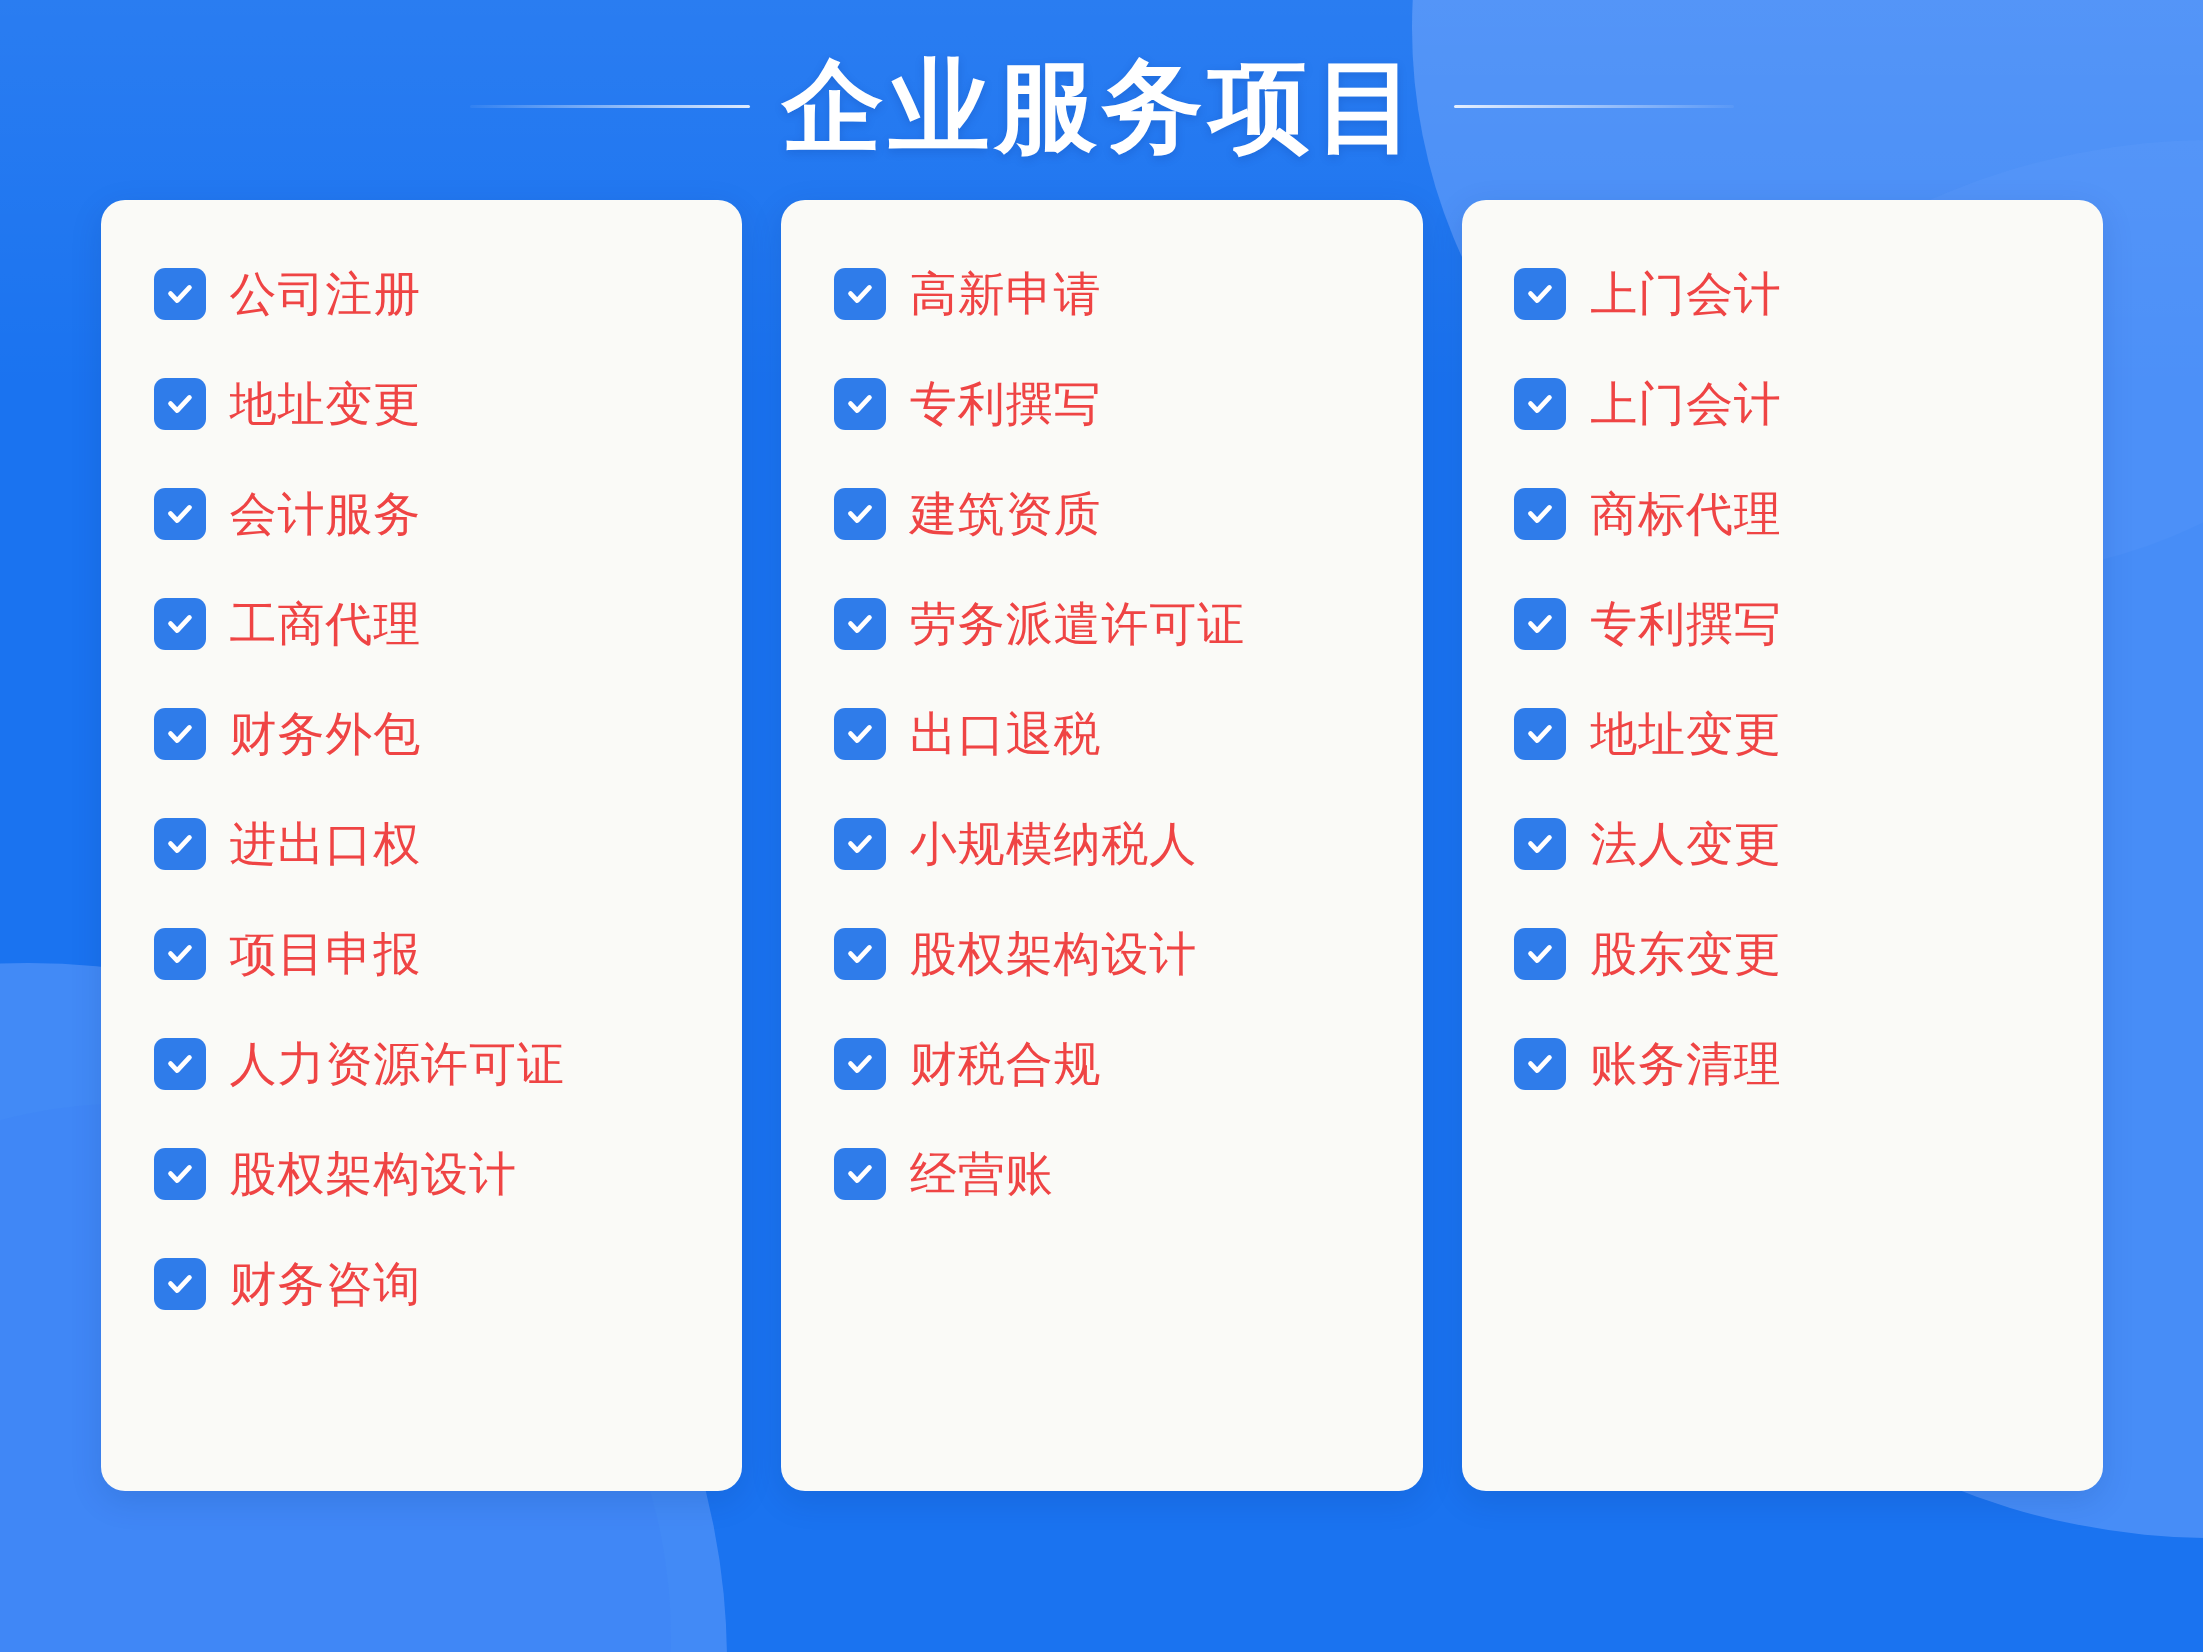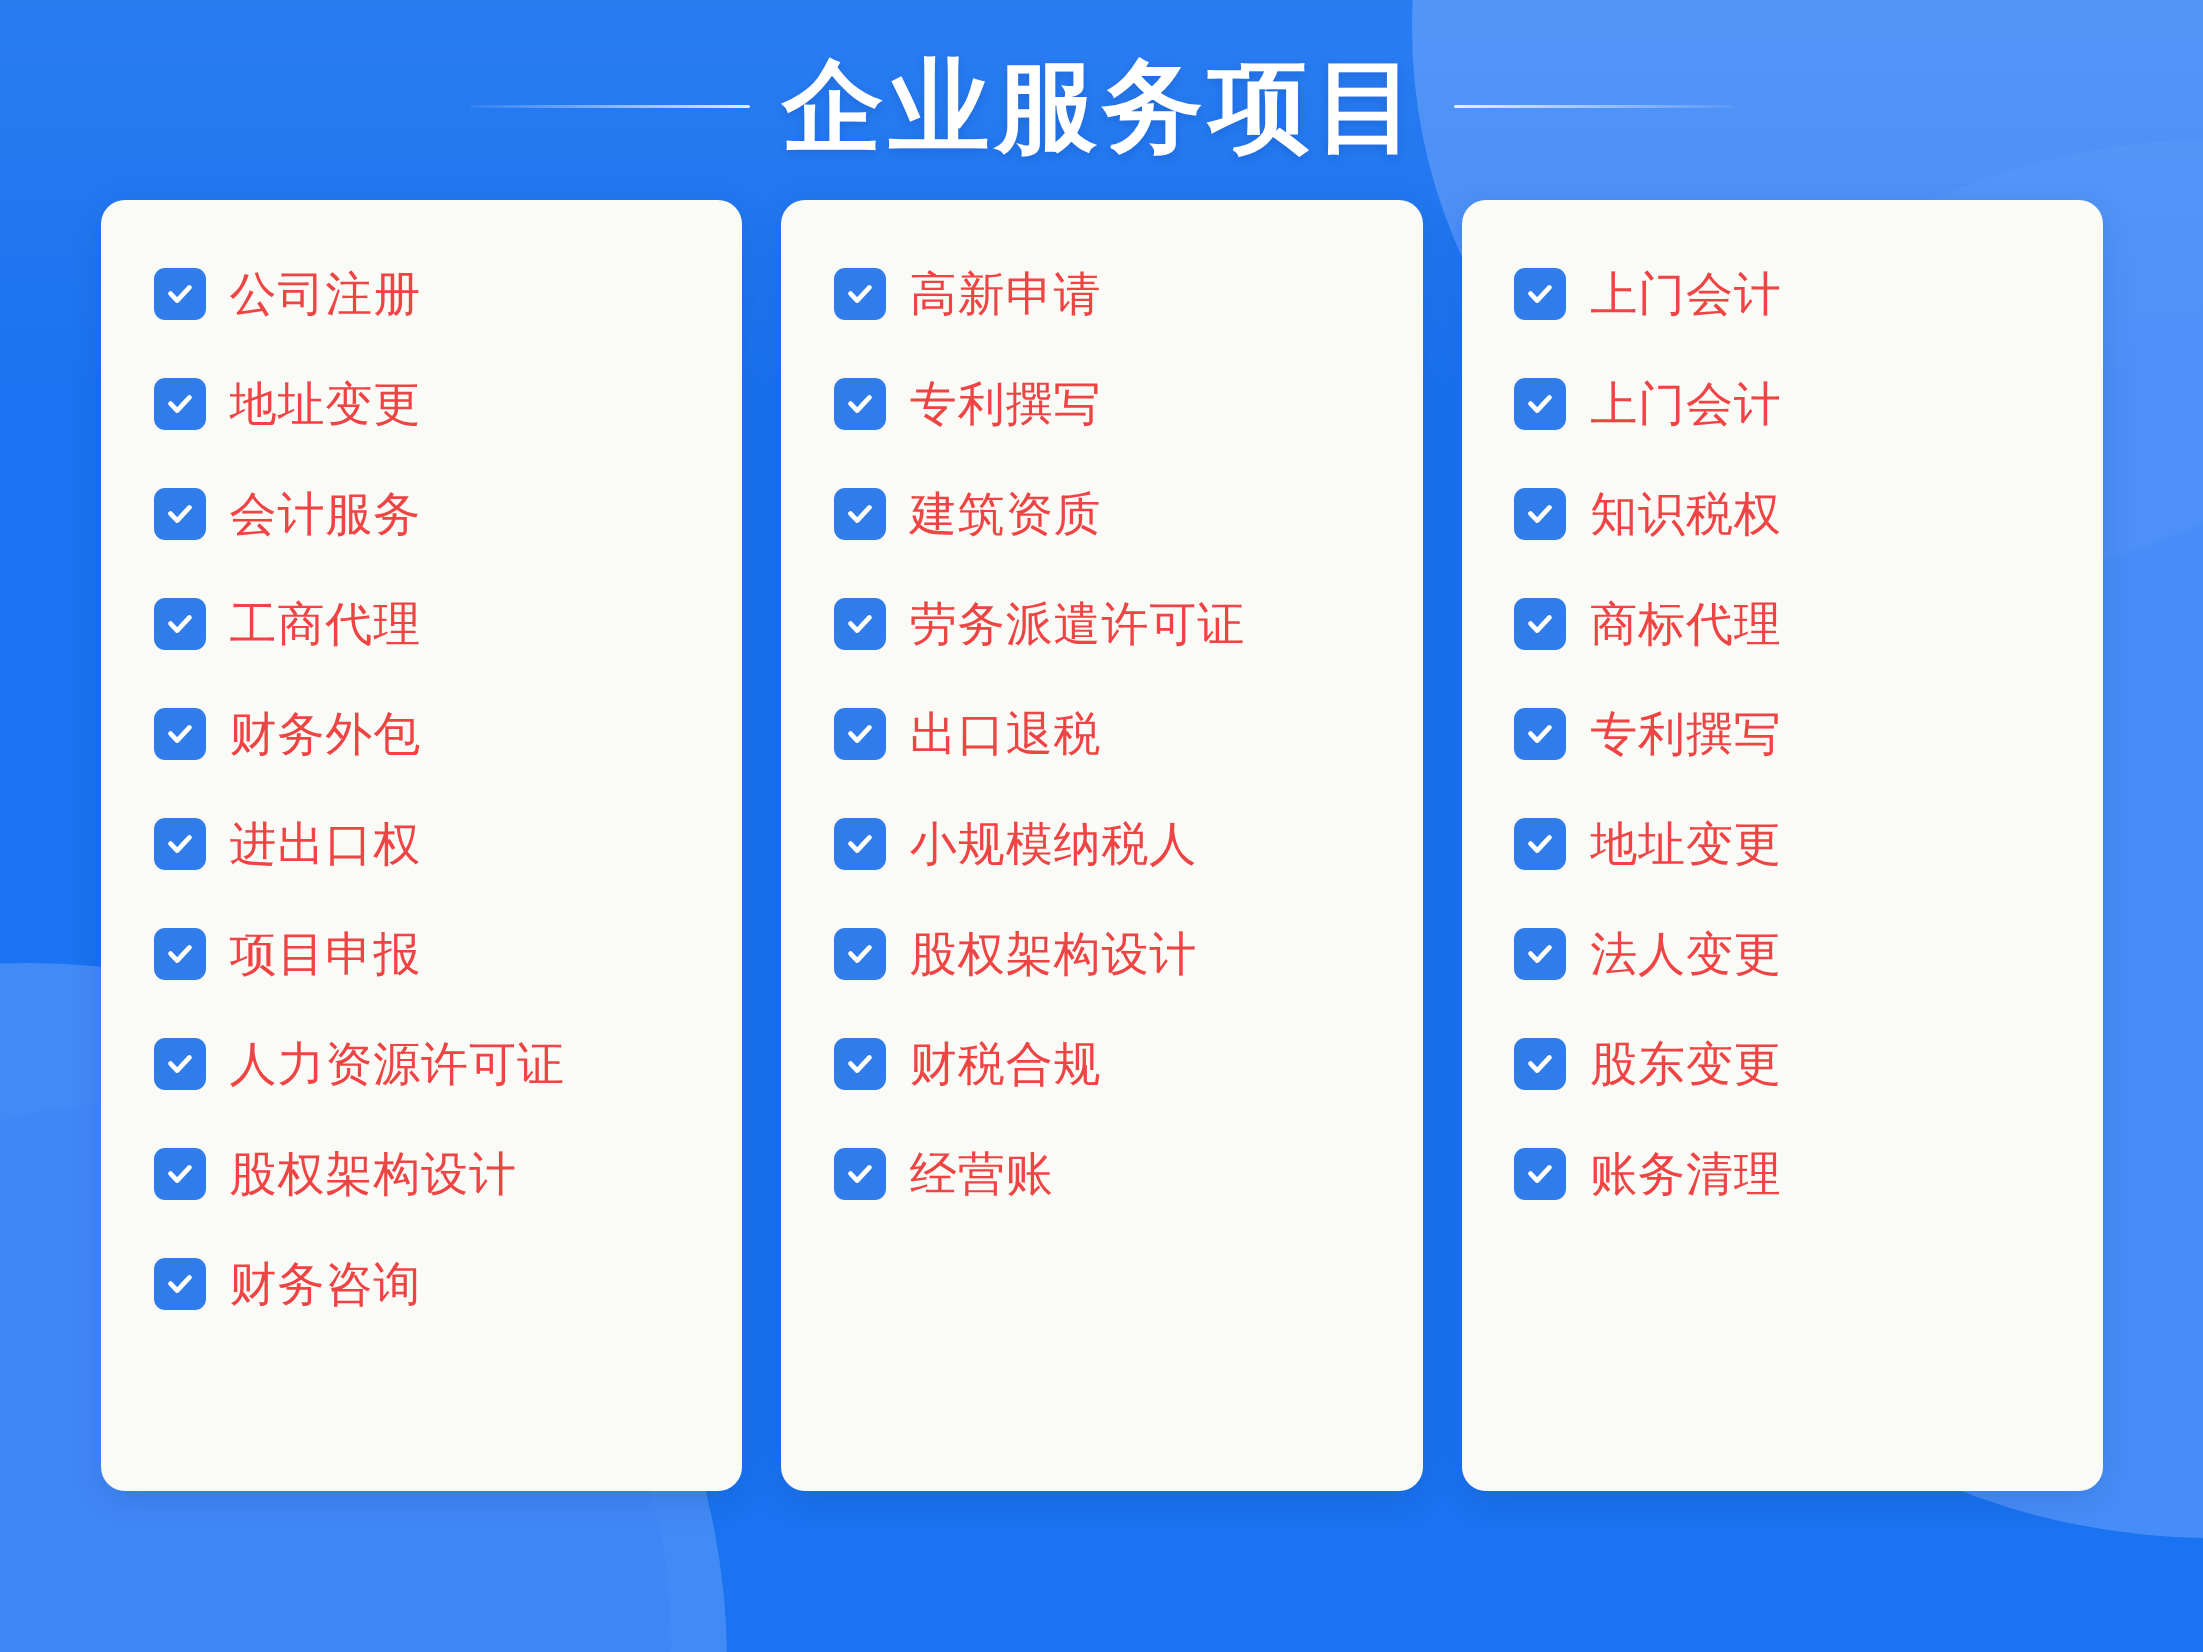--- a/index.html
+++ b/index.html
@@ -334,28 +334,20 @@
               </svg>
             </span>
           <span class="item-label">上门会计</span>
         </div>
         <div class="item">
           <span class="checkbox">
               <svg width="34" height="34" viewBox="0 0 36 36">
                 <path d="M8 17.5 L15 25 L28 11" fill="none" stroke="#ffffff" stroke-width="5" stroke-linecap="round" stroke-linejoin="round"></path>
               </svg>
             </span>
-          <span class="item-label">知识税权</span>
-        </div>
-        <div class="item">
-          <span class="checkbox">
-              <svg width="34" height="34" viewBox="0 0 36 36">
-                <path d="M8 17.5 L15 25 L28 11" fill="none" stroke="#ffffff" stroke-width="5" stroke-linecap="round" stroke-linejoin="round"></path>
-              </svg>
-            </span>
           <span class="item-label">商标代理</span>
         </div>
         <div class="item">
           <span class="checkbox">
               <svg width="34" height="34" viewBox="0 0 36 36">
                 <path d="M8 17.5 L15 25 L28 11" fill="none" stroke="#ffffff" stroke-width="5" stroke-linecap="round" stroke-linejoin="round"></path>
               </svg>
             </span>
           <span class="item-label">专利撰写</span>
         </div>

